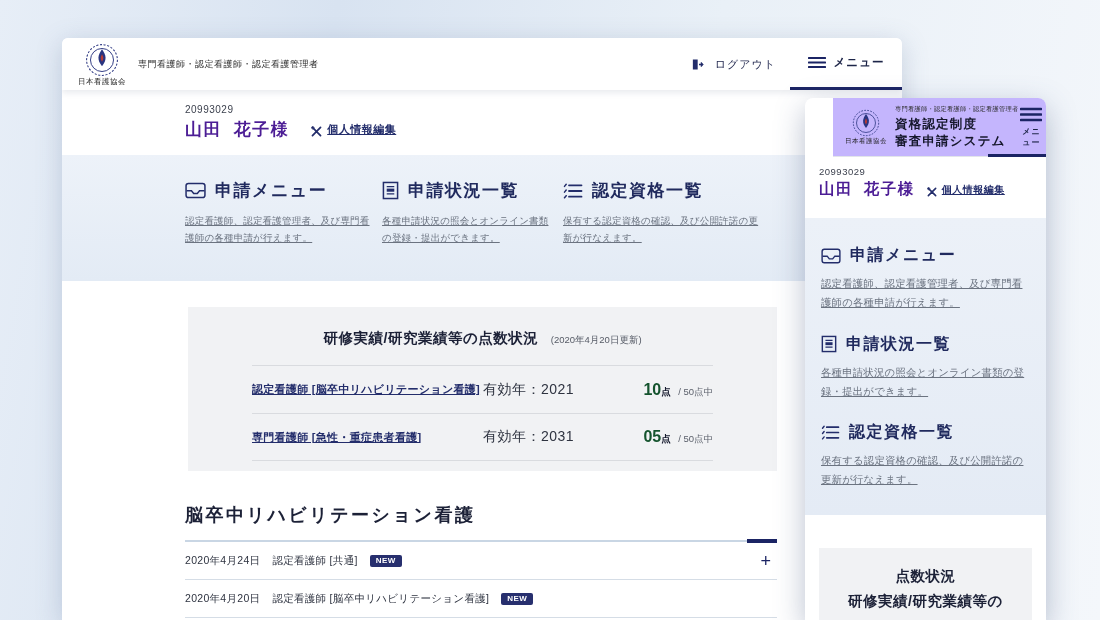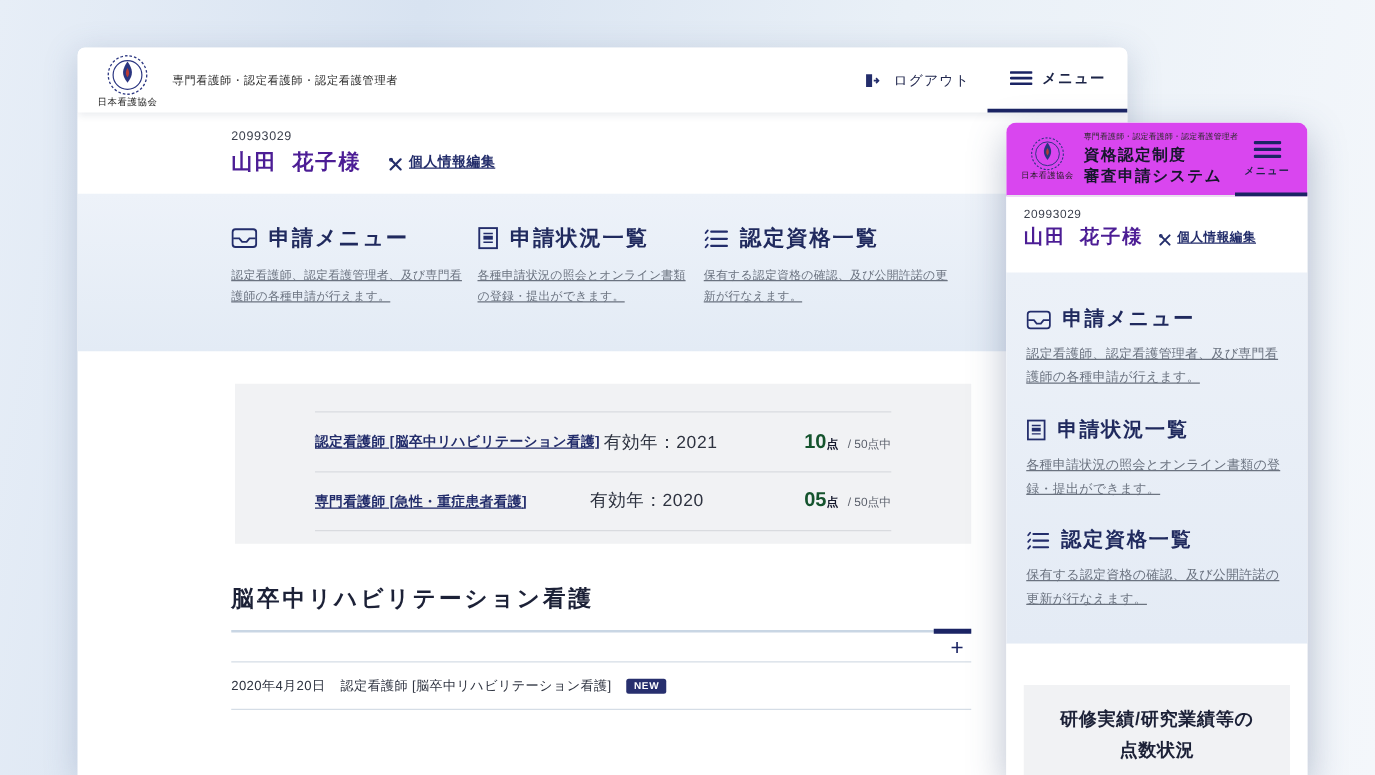--- a/index.html
+++ b/index.html
@@ -50,21 +50,21 @@
   .menu-col.c3{width:214px;}
   .mi-title{display:flex;align-items:center;gap:9px;font-size:17px;font-weight:700;
     color:#202a5e;letter-spacing:1.5px;white-space:nowrap;}
   .mi-desc{margin-top:10px;font-size:9.5px;color:var(--muted);line-height:1.8;padding-right:12px;letter-spacing:.2px;text-decoration:underline;}
   
   .p-card{margin:26px 0 0 126px;width:589px;background:var(--card-bg);padding:22px 64px 10px;}
   .p-title{text-align:center;margin-bottom:17px;white-space:nowrap;}
   .p-title .main{font-size:14.5px;font-weight:700;color:var(--heading);letter-spacing:.5px;}
   .p-title .upd{font-size:9.5px;color:#565b66;margin-left:8px;}
   .p-row{display:flex;align-items:center;height:48px;border-top:1px solid #d9dbdf;}
-  .p-row:last-child{border-bottom:1px solid #d9dbdf;gap:11px;}
+  .p-row:last-child{border-bottom:1px solid #d9dbdf;}
   .p-link{flex:1;font-size:11px;font-weight:700;color:var(--navy);text-decoration:underline;
     letter-spacing:.3px;cursor:pointer;}
   .p-valid{width:120px;font-size:14px;color:#2e3340;letter-spacing:.5px;}
   .p-points{width:110px;text-align:right;white-space:nowrap;}
   .p-points .num{font-size:16px;font-weight:700;color:#14532d;}
   .p-points .unit{font-size:9.5px;font-weight:700;color:#14182c;}
   .p-points .total{font-size:9.5px;color:#5a5f6a;margin-left:3px;}
   
   .n-head{margin:32px 0 0 123px;font-size:18px;font-weight:700;color:var(--heading);letter-spacing:2.5px;}
   .n-line{position:relative;margin:13px 0 0 123px;width:592px;height:2px;background:#c9d6e4;}
@@ -78,21 +78,21 @@
   .plus{position:absolute;right:6px;top:50%;transform:translateY(-50%);
     background:none;border:none;font-size:18px;font-weight:400;color:var(--navy-dark);
     font-family:inherit;cursor:pointer;line-height:1;}
   
   .m-panel{
     position:absolute;left:805px;top:98px;width:241px;height:522px;background:#fff;
     border-radius:8px 8px 0 0;overflow:hidden;z-index:5;
     box-shadow:0 10px 30px rgba(70,90,130,.38);
   }
   .m-header{height:59px;display:flex;align-items:center;padding:0 12px;position:relative;
-    border-bottom:1px solid #e2e5ea;background:#d946ef;}
+    border-bottom:1px solid #e2e5ea;background:#c4b5fd;margin-left:28px;}
   .m-header .logo .org{font-size:6.5px;}
   .m-tblock{margin-left:8px;}
   .m-tsub{font-size:6.3px;color:#2a2a2a;letter-spacing:.2px;white-space:nowrap;}
   .m-tmain{font-size:12.5px;font-weight:700;color:#15172b;letter-spacing:1.2px;line-height:1.35;margin-top:2px;}
   .m-menu-btn{margin-left:auto;display:flex;flex-direction:column;align-items:center;gap:4px;
     background:none;border:none;font-family:inherit;cursor:pointer;padding:0 2px;}
   .m-menu-btn .lbl{font-size:8px;font-weight:600;color:#1d2548;letter-spacing:1px;}
   .m-underline{position:absolute;right:0;bottom:-1px;width:58px;height:3px;background:var(--navy-dark);}
   .m-user{height:61px;padding:9px 14px 0;background:#fff;}
   .m-user .uid{font-size:9.5px;}
@@ -198,44 +198,53 @@
             <path d="M3.2 1.3 l-1.7 2.1 M3.2 7 l-1.7 2.1 M3.2 12.7 l-1.7 2.1" stroke="#232d6b" stroke-width="1.5" stroke-linecap="round"></path>
           </svg>
         </span>
         <span>認定資格一覧</span>
       </div>
       <div class="mi-desc">保有する認定資格の確認、及び公開許諾の更新が行なえます。</div>
     </div>
   </div>
 
   <div class="p-card">
+    <div class="p-title">
+      <span class="main">研修実績/研究業績等の点数状況</span>
+      <span class="upd">(2020年4月20日更新)</span>
+    </div>
     <div class="p-row">
       <a class="p-link">認定看護師 [脳卒中リハビリテーション看護]</a>
       <span class="p-valid">有効年：2021</span>
       <span class="p-points">
         <span class="num">10</span><span class="unit">点</span>
         <span class="total">/ 50点中</span>
       </span>
     </div>
     <div class="p-row">
       <a class="p-link">専門看護師 [急性・重症患者看護]</a>
-      <span class="p-valid">有効年：2020</span>
+      <span class="p-valid">有効年：2031</span>
       <span class="p-points">
         <span class="num">05</span><span class="unit">点</span>
         <span class="total">/ 50点中</span>
       </span>
     </div>
   </div>
 
   <div class="n-head">脳卒中リハビリテーション看護</div>
   <div class="n-line">
     <span class="accent"></span>
   </div>
   <div class="n-list">
     <div class="n-item">
+      <div class="n-meta">
+        <span>2020年4月24日</span>
+        <span>認定看護師 [共通]</span>
+        <span class="badge">NEW</span>
+      </div>
       <button class="plus">+</button>
     </div>
     <div class="n-item">
       <div class="n-meta">
         <span>2020年4月20日</span>
         <span>認定看護師 [脳卒中リハビリテーション看護]</span>
         <span class="badge">NEW</span>
       </div>
 
     </div>
@@ -325,17 +334,17 @@
           </svg>
         </span>
         <span>認定資格一覧</span>
       </div>
       <div class="mi-desc">保有する認定資格の確認、及び公開許諾の更新が行なえます。</div>
     </div>
   </div>
 
   <div class="m-bottom">
     <div class="m-card">
+      <div class="line">点数状況</div>
       <div class="line">研修実績/研究業績等の</div>
-      <div class="line">点数状況</div>
     </div>
   </div>
 </div>
 
 </body></html>

